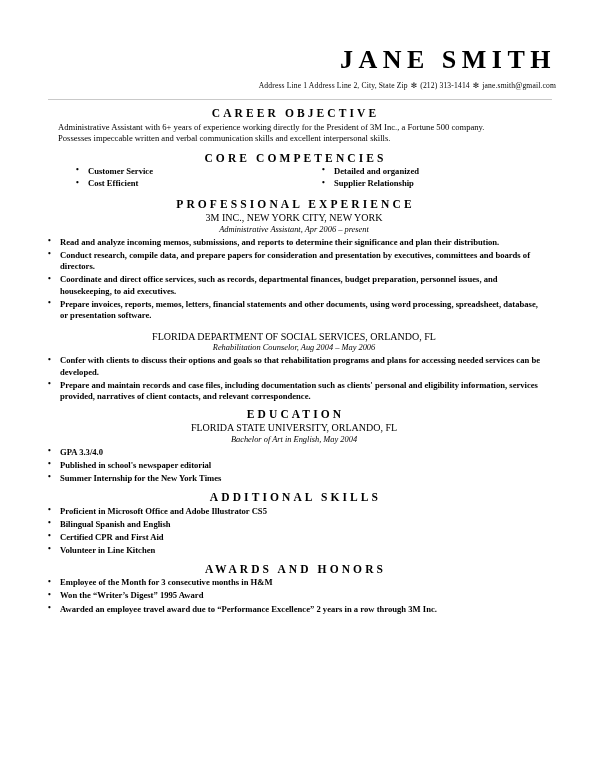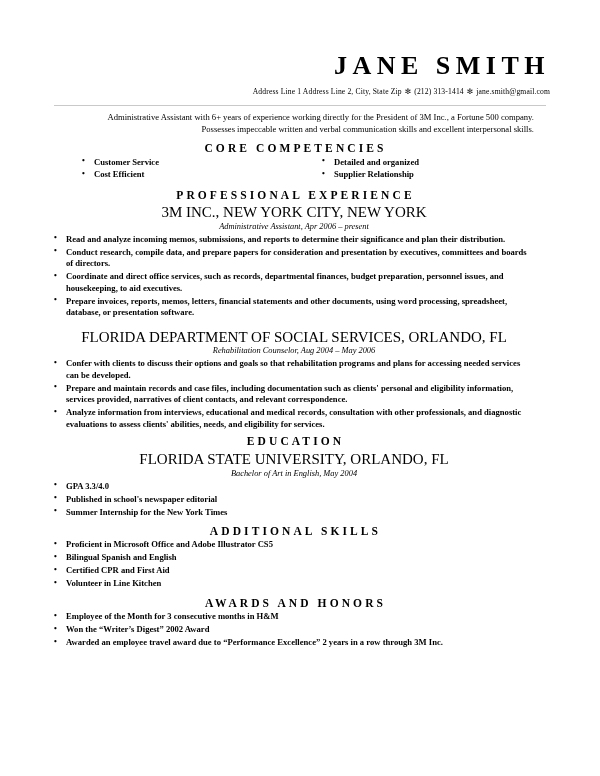--- a/index.html
+++ b/index.html
@@ -11,21 +11,21 @@
     width: 600px;
     height: 776px;
     font-family: "Liberation Serif", "DejaVu Serif", serif;
     color: #000000;
     overflow: hidden;
   }
   .page {
     width: 600px;
     height: 776px;
     box-sizing: border-box;
-    padding: 16px;
+    padding: 10px;
     position: relative;
   }
 
   
   .header {
     padding: 36px 32px 0 38px;
     text-align: right;
   }
   .name {
     font-size: 26px;
@@ -71,25 +71,25 @@
     letter-spacing: 3.1px;
     margin: 0 0 1px 0;
     line-height: 1.25;
     text-indent: 3px;
   }
   .para {
     font-size: 8.6px;
     line-height: 1.33;
     margin: 0;
     padding-left: 10px;
-    text-align: right;
+    text-align: left;
   }
   .org {
     text-align: center;
-    font-size: 15px;
+    font-size: 10px;
     margin: 1px 0 0 0;
     line-height: 1.25;
   }
   .role {
     text-align: center;
     font-size: 8.4px;
     font-style: italic;
     margin: 0 0 1px 0;
     line-height: 1.3;
   }
@@ -143,20 +143,21 @@
   <div class="header">
     <div class="name">JANE SMITH</div>
     <div class="contact"><span>Address Line 1 Address Line 2, City, State Zip</span><span class="sep">✻</span><span>(212) 313-1414</span><span class="sep">✻</span><span>jane.smith@gmail.com</span></div>
   </div>
 
   <div class="divider"></div>
 
   <div class="content">
 
     <div class="section">
+      <div class="section-title">CAREER OBJECTIVE</div>
       <div class="para">Administrative Assistant with 6+ years of experience working directly for the President of 3M Inc., a Fortune 500 company.</div>
       <div class="para">Possesses impeccable written and verbal communication skills and excellent interpersonal skills.</div>
     </div>
 
     <div class="section">
       <div class="section-title">CORE COMPETENCIES</div>
       <div class="two-col">
         <div class="col left">
           <ul class="bullets">
             <li>Customer Service</li>
@@ -185,21 +186,20 @@
           <li>Prepare invoices, reports, memos, letters, financial statements and other documents, using word processing, spreadsheet, database, or presentation software.</li>
         </ul>
       </div>
 
       <div class="exp-block">
         <div class="org">FLORIDA DEPARTMENT OF SOCIAL SERVICES, ORLANDO, FL</div>
         <div class="role">Rehabilitation Counselor, Aug 2004 – May 2006</div>
         <ul class="bullets">
           <li>Confer with clients to discuss their options and goals so that rehabilitation programs and plans for accessing needed services can be developed.</li>
           <li>Prepare and maintain records and case files, including documentation such as clients' personal and eligibility information, services provided, narratives of client contacts, and relevant correspondence.</li>
-          <li>Analyze information from interviews, educational and medical records, consultation with other professionals, and diagnostic evaluations to assess clients' abilities, needs, and eligibility for services.</li>
         </ul>
       </div>
     </div>
 
     <div class="section tight">
       <div class="section-title">EDUCATION</div>
       <div class="org">FLORIDA STATE UNIVERSITY, ORLANDO, FL</div>
       <div class="role">Bachelor of Art in English, May 2004</div>
       <ul class="bullets">
         <li>GPA 3.3/4.0</li>
@@ -215,19 +215,19 @@
         <li>Bilingual Spanish and English</li>
         <li>Certified CPR and First Aid</li>
         <li>Volunteer in Line Kitchen</li>
       </ul>
     </div>
 
     <div class="section">
       <div class="section-title">AWARDS AND HONORS</div>
       <ul class="bullets">
         <li>Employee of the Month for 3 consecutive months in H&amp;M</li>
-        <li>Won the “Writer’s Digest” 2002 Award</li>
+        <li>Won the “Writer’s Digest” 1995 Award</li>
         <li>Awarded an employee travel award due to “Performance Excellence” 2 years in a row through 3M Inc.</li>
       </ul>
     </div>
 
   </div>
 </div>
 
 </body></html>

